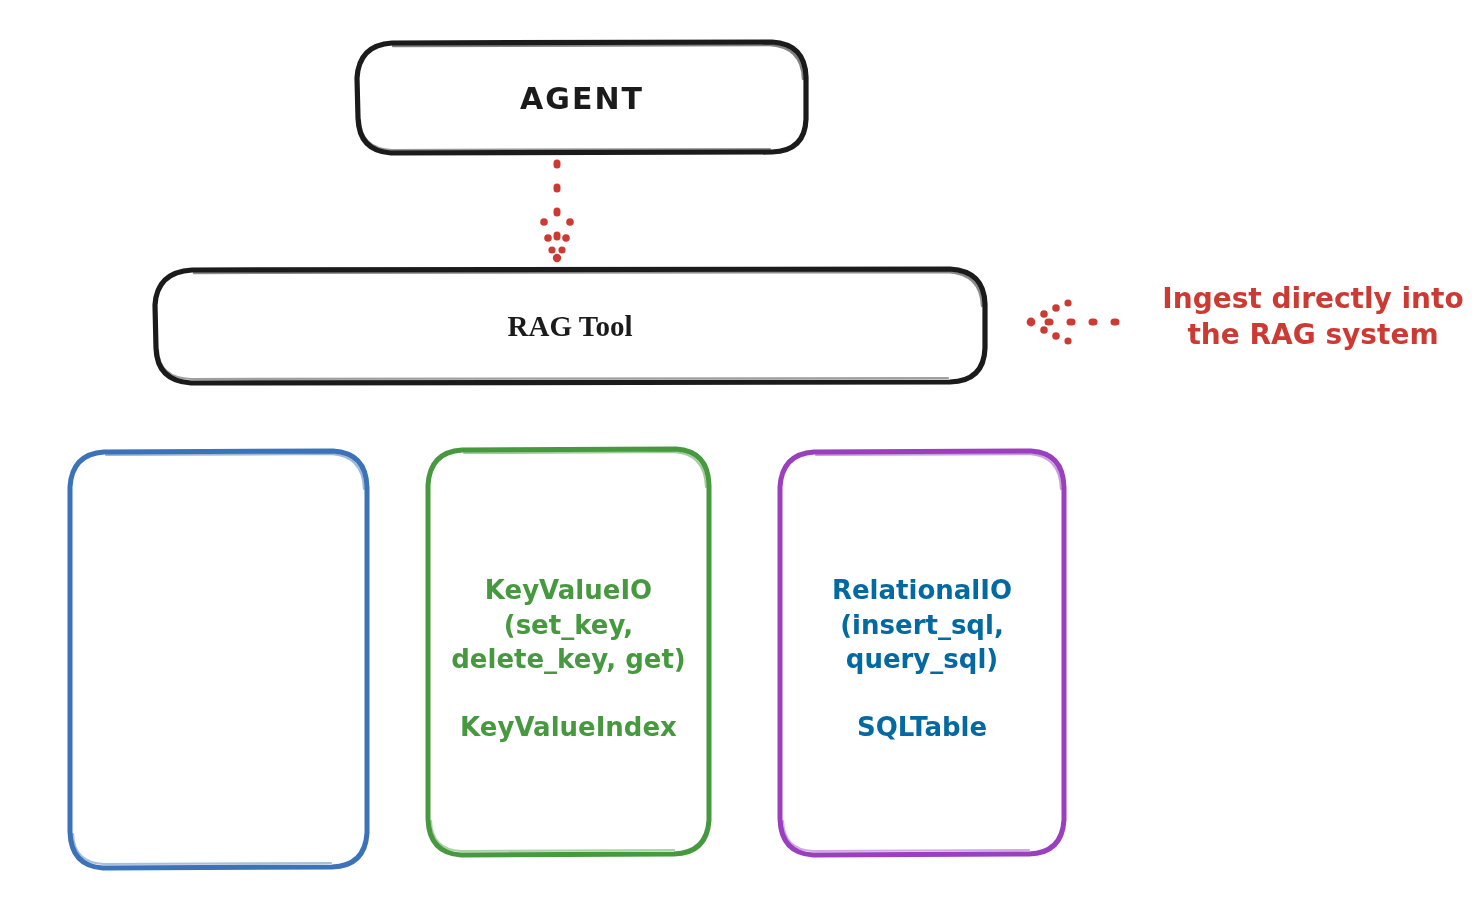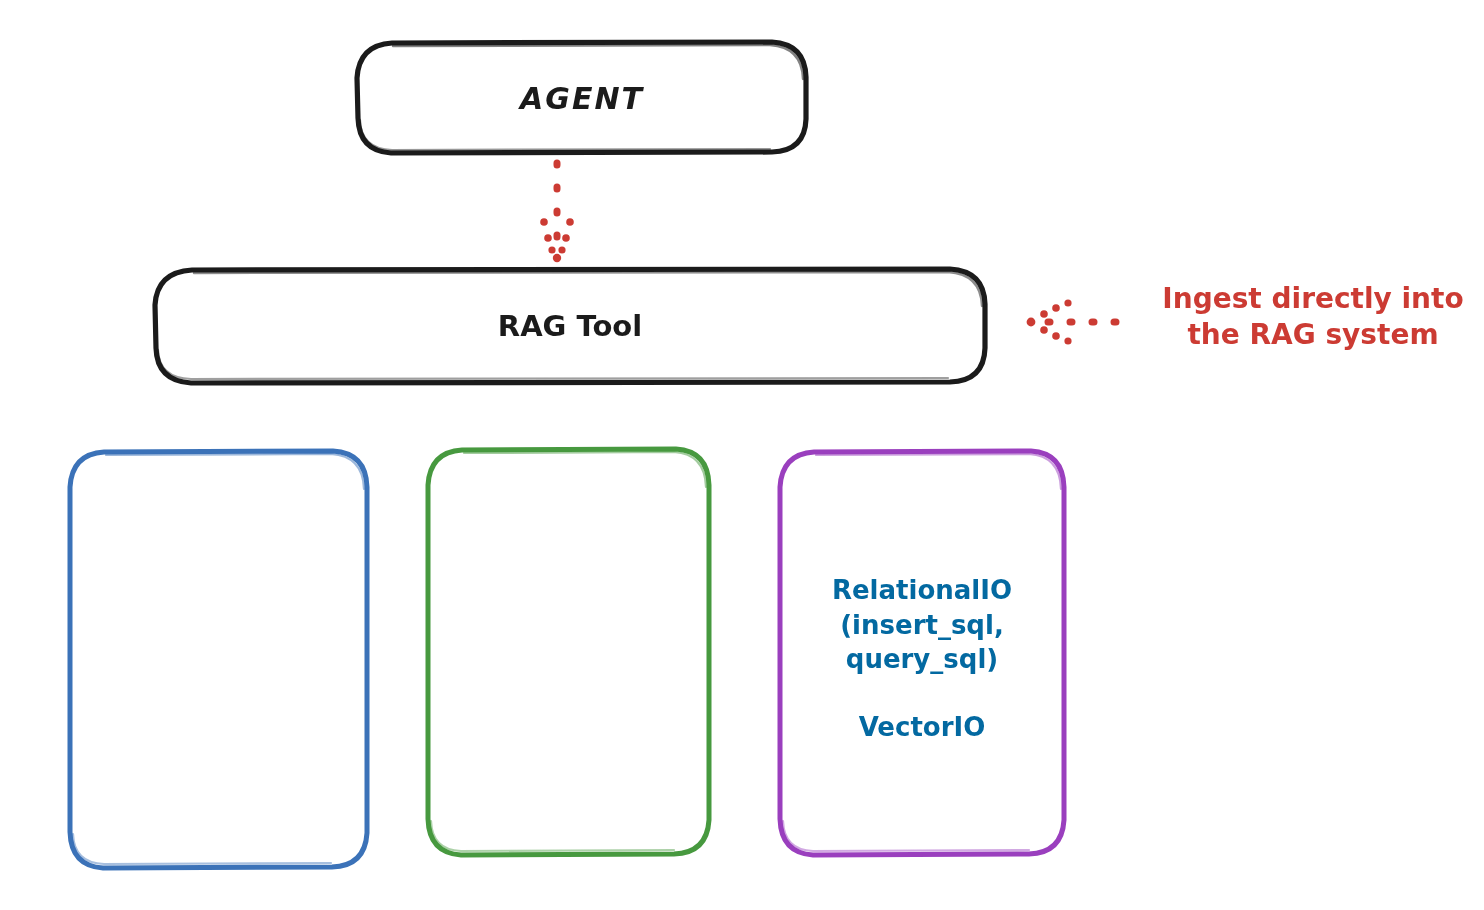--- a/index.html
+++ b/index.html
@@ -35,33 +35,33 @@
     white-space: pre-line;
     pointer-events: none;
     font-family: "DejaVu Sans", sans-serif;
   }
   .agent-label {
     left: 357px;
     top: 42px;
     width: 450px;
     height: 112px;
     font-size: 30px;
-    font-style: italic;
     font-weight: 700;
     letter-spacing: 2px;
     color: #1b1b1b;
   }
   .rag-label {
     left: 155px;
     top: 269px;
     width: 830px;
     height: 114px;
     font-size: 29px;
     font-weight: 600;
     color: #1b1b1b;
+    font-family: Liberation Serif, serif;
   }
   .store-label {
     top: 450px;
     height: 418px;
     font-size: 26px;
     font-weight: 600;
     line-height: 1.32;
   }
   .store-label .api-text { display: block; }
   .store-label .index-text { display: block; margin-top: 34px; }
@@ -142,24 +142,30 @@
     </g>
   </svg>
 
   <div class="node-label agent-label">AGENT</div>
 
   <div class="node-label rag-label">RAG Tool</div>
 
   <div class="node-label store-label vector-label">
   </div>
 
+  <div class="node-label store-label keyvalue-label">
+    <span class="api-text">KeyValueIO
+(set_key,
+delete_key, get)</span>
+    <span class="index-text">KeyValueIndex</span>
+  </div>
 
   <div class="node-label store-label relational-label">
     <span class="api-text">RelationalIO
 (insert_sql,
 query_sql)</span>
-    <span class="index-text">VectorIO</span>
+    <span class="index-text">SQLTable</span>
   </div>
 
   <div class="annotation">Ingest directly into
 the RAG system</div>
 
 </div>
 
 </body></html>

